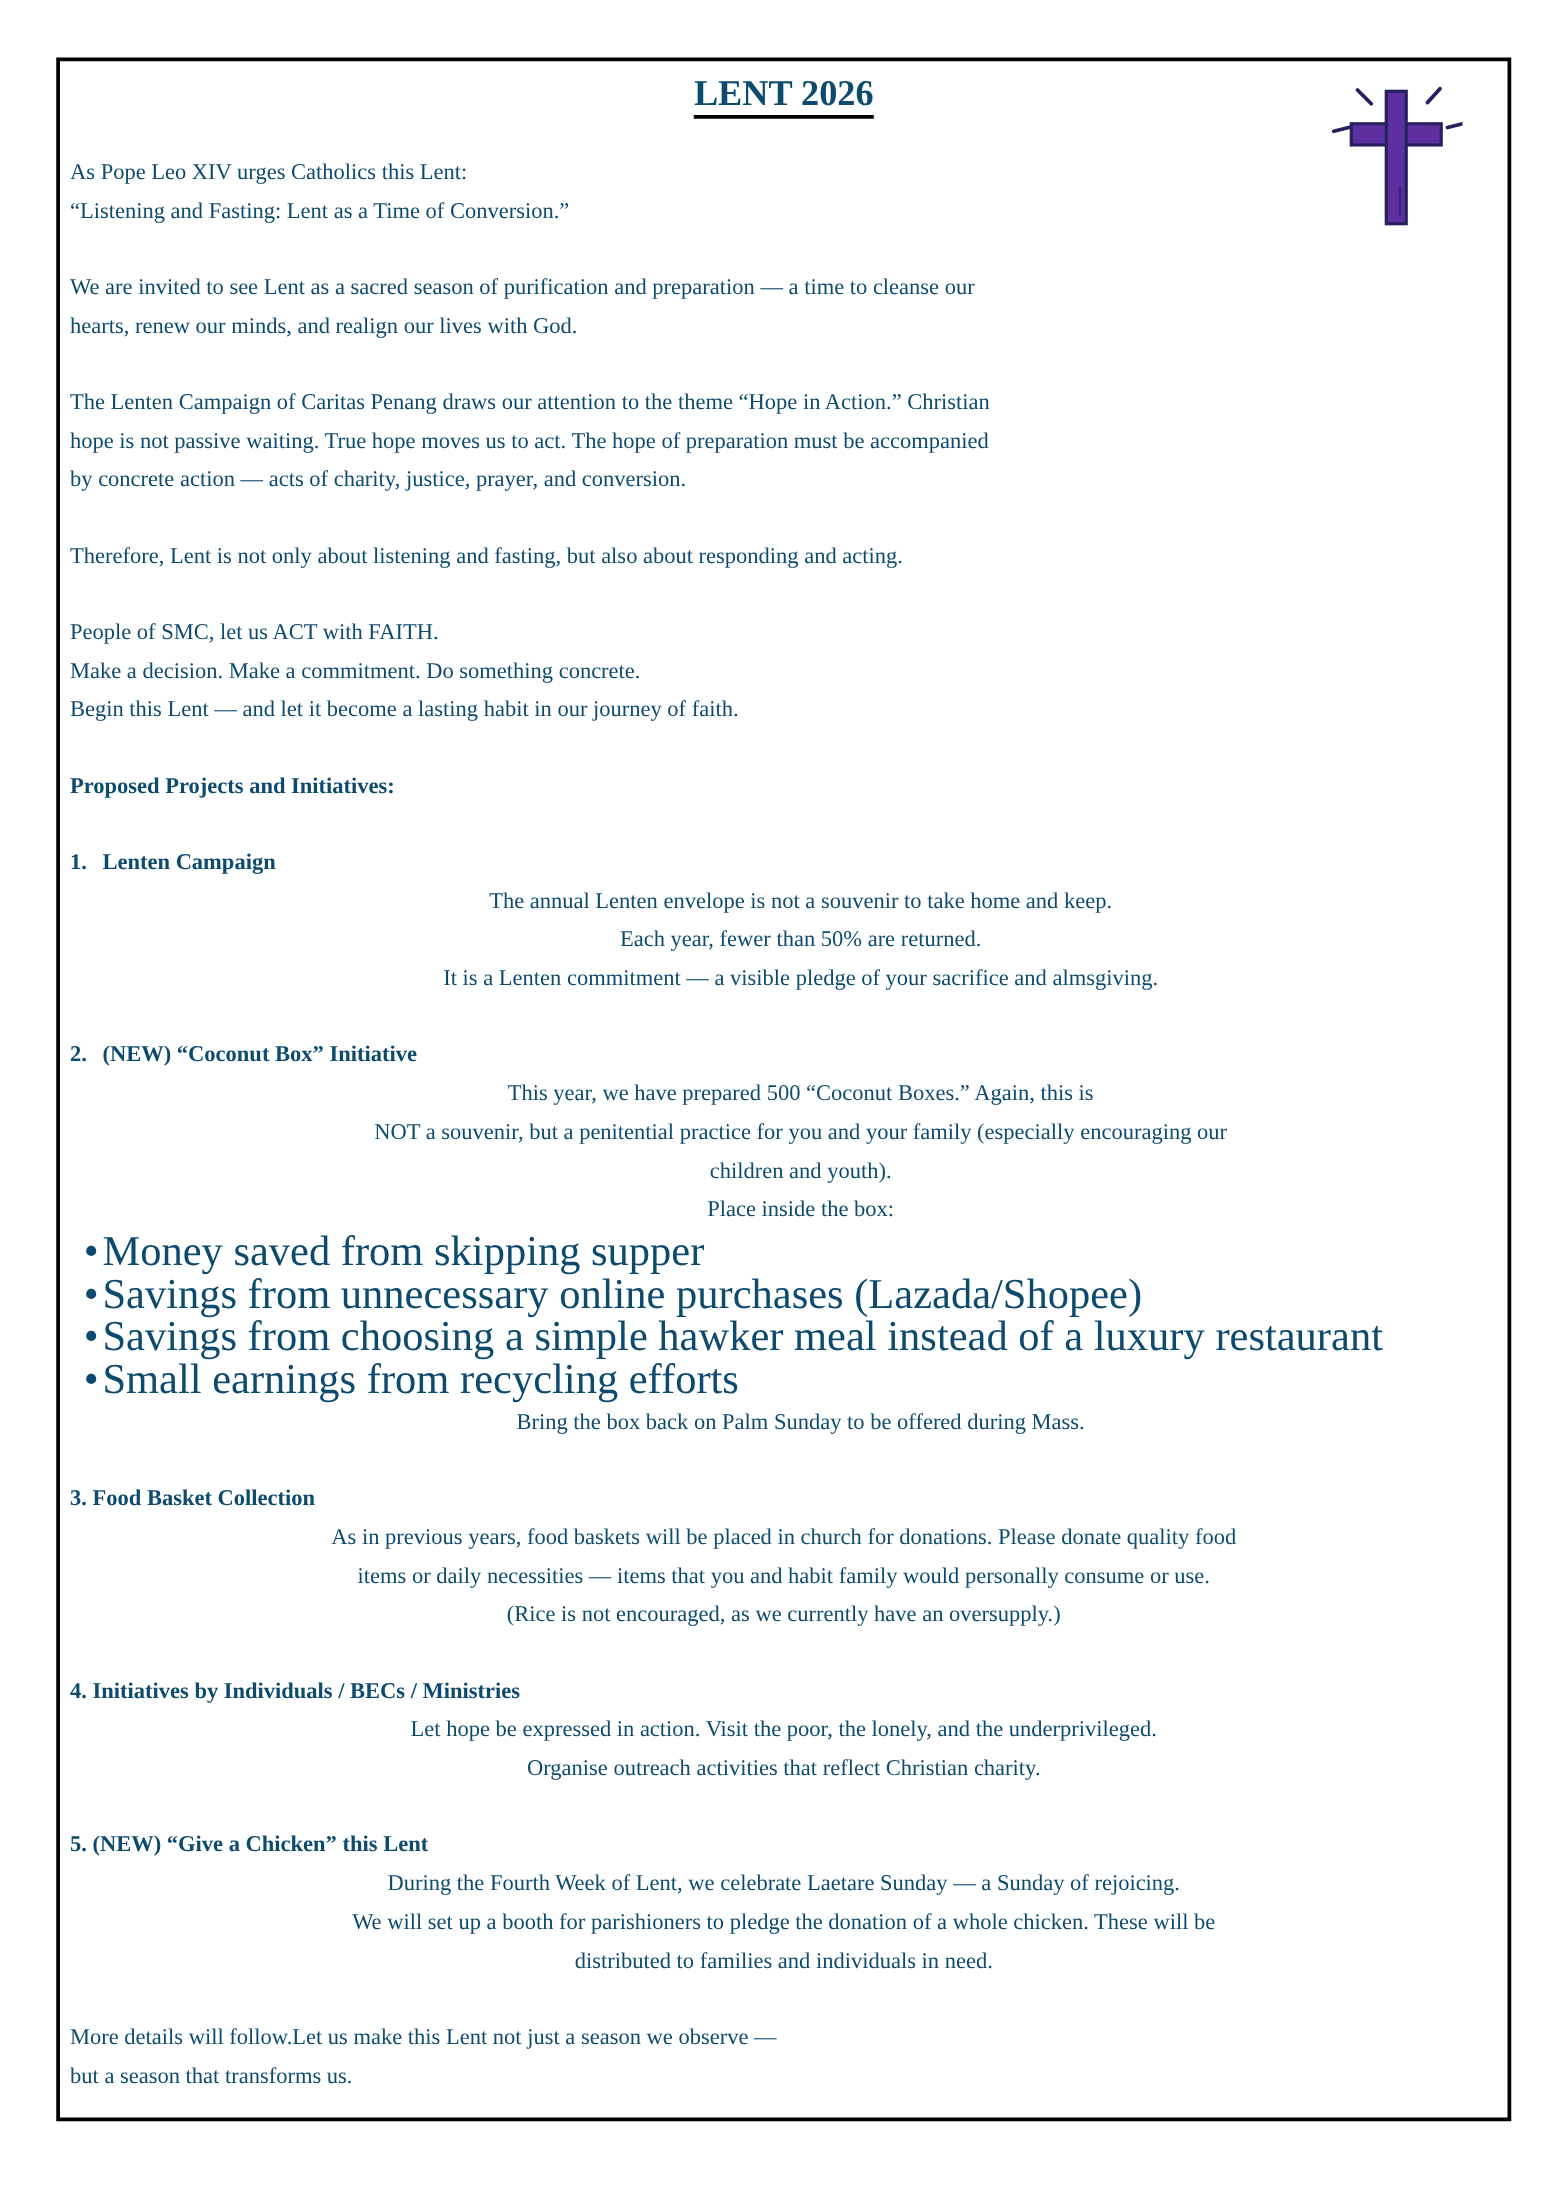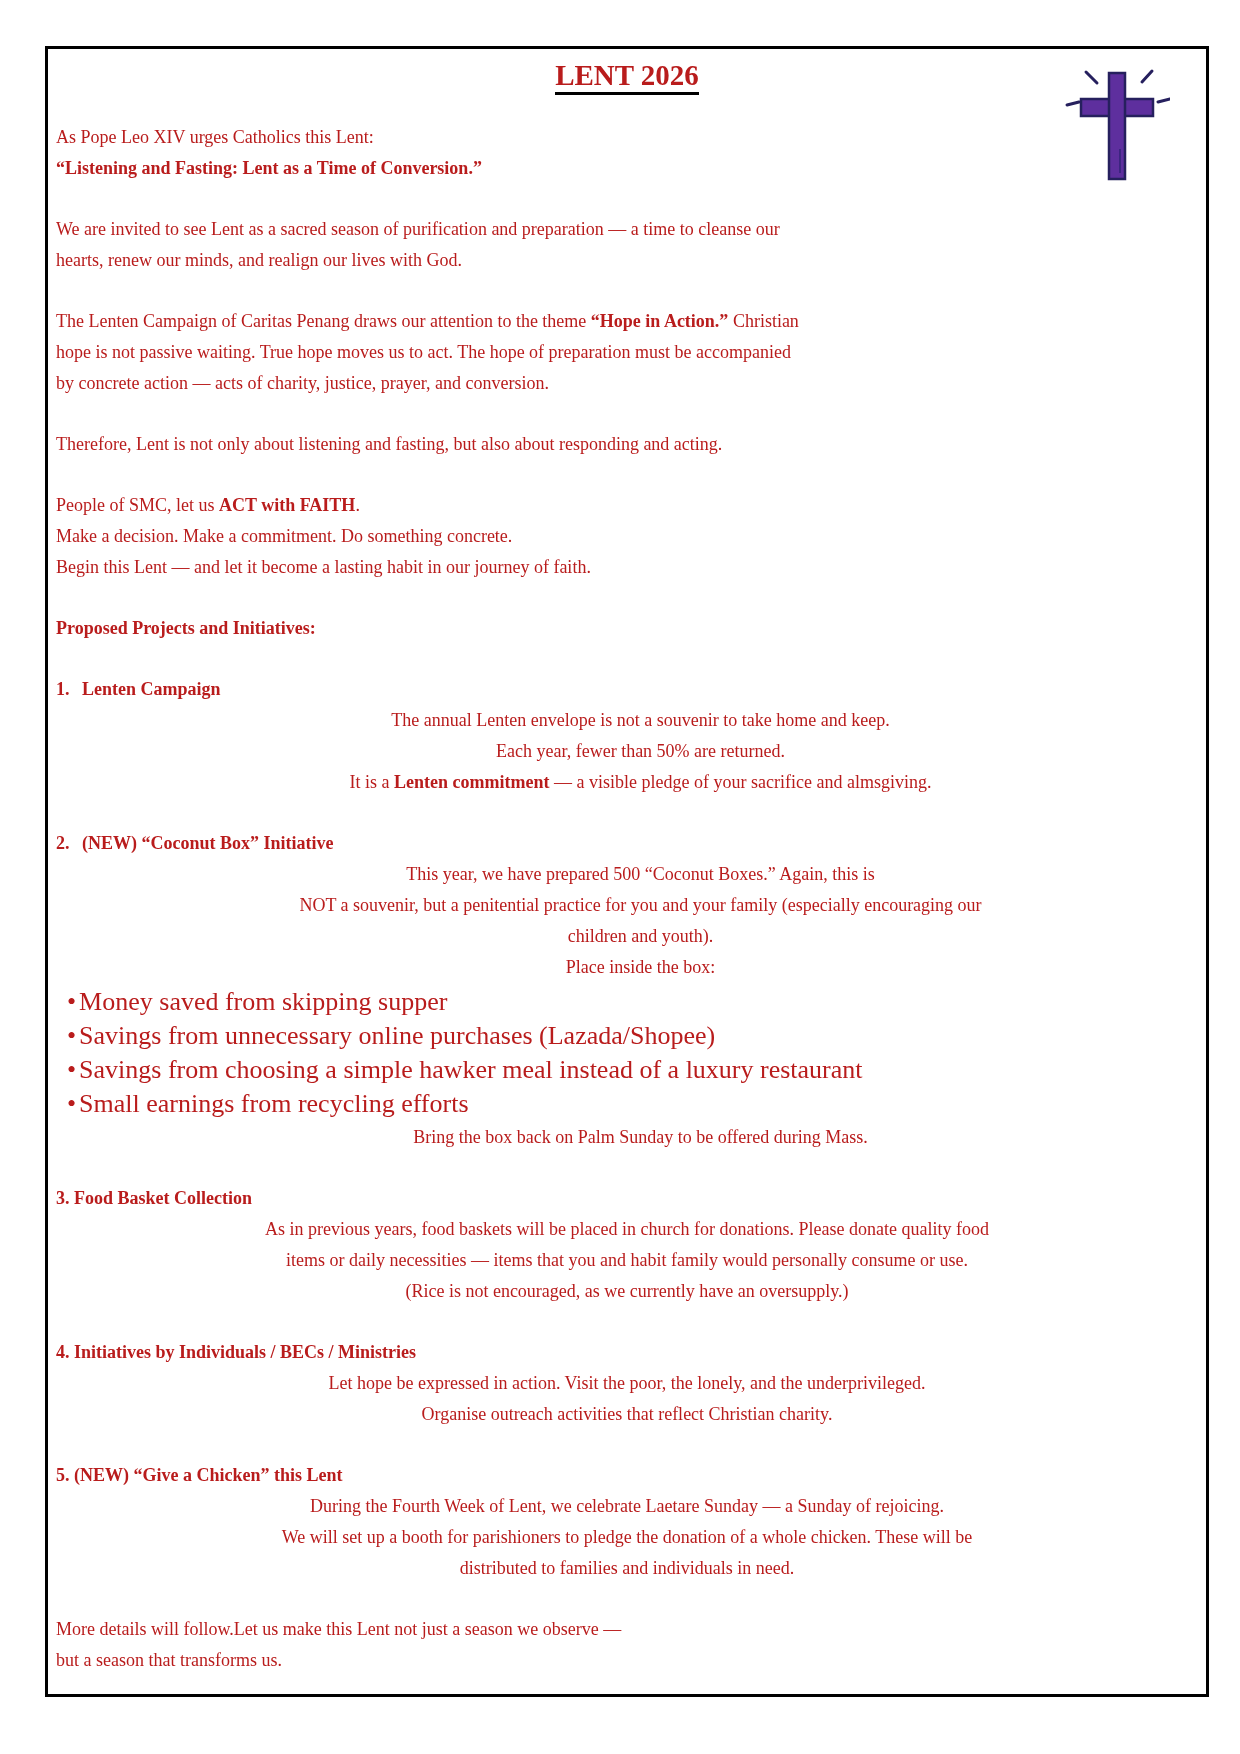--- a/index.html
+++ b/index.html
@@ -6,21 +6,21 @@
     margin: 0;
     padding: 0;
     background: #ffffff;
   }
   .page {
     position: relative;
     width: 1240px;
     height: 1754px;
     background: #ffffff;
     font-family: "Liberation Serif", "DejaVu Serif", serif;
-    color: #b91c1c;
+    color: #0c4a6e;
     overflow: hidden;
   }
   .doc-border {
     position: absolute;
     left: 45px;
     top: 46px;
     width: 1142px;
     height: 1636px;
     border: 3px solid #000000;
     padding: 9px 8px 0 8px;
@@ -45,34 +45,34 @@
     width: 106px;
     height: 126px;
   }
   p, .para {
     margin: 30px 0 0 0;
     font-size: 18px;
     line-height: 31px;
   }
   .ml { white-space: pre-line; }
   .block { display: block; }
-  b, strong, .bold { font-weight: bold; }
+  b, strong, .bold { font-weight: normal; }
   .sec-heading {
     font-weight: bold;
   }
   .num {
     display: inline-block;
     min-width: 26px;
     font-weight: bold;
   }
   .indented { margin-left: 27px; }
   .tight { margin-top: 0; text-align: center; }
   .bullet-list {
     margin: 2px 0 0 0;
-    font-size: 26px;
+    font-size: 34px;
     line-height: 31px;
   }
   .bullet-line {
     margin: 3px 0 0 11px;
   }
   .bullet-glyph {
     margin-right: 3px;
   }
   .closing-line {
     margin: 3px 0 0 27px;

